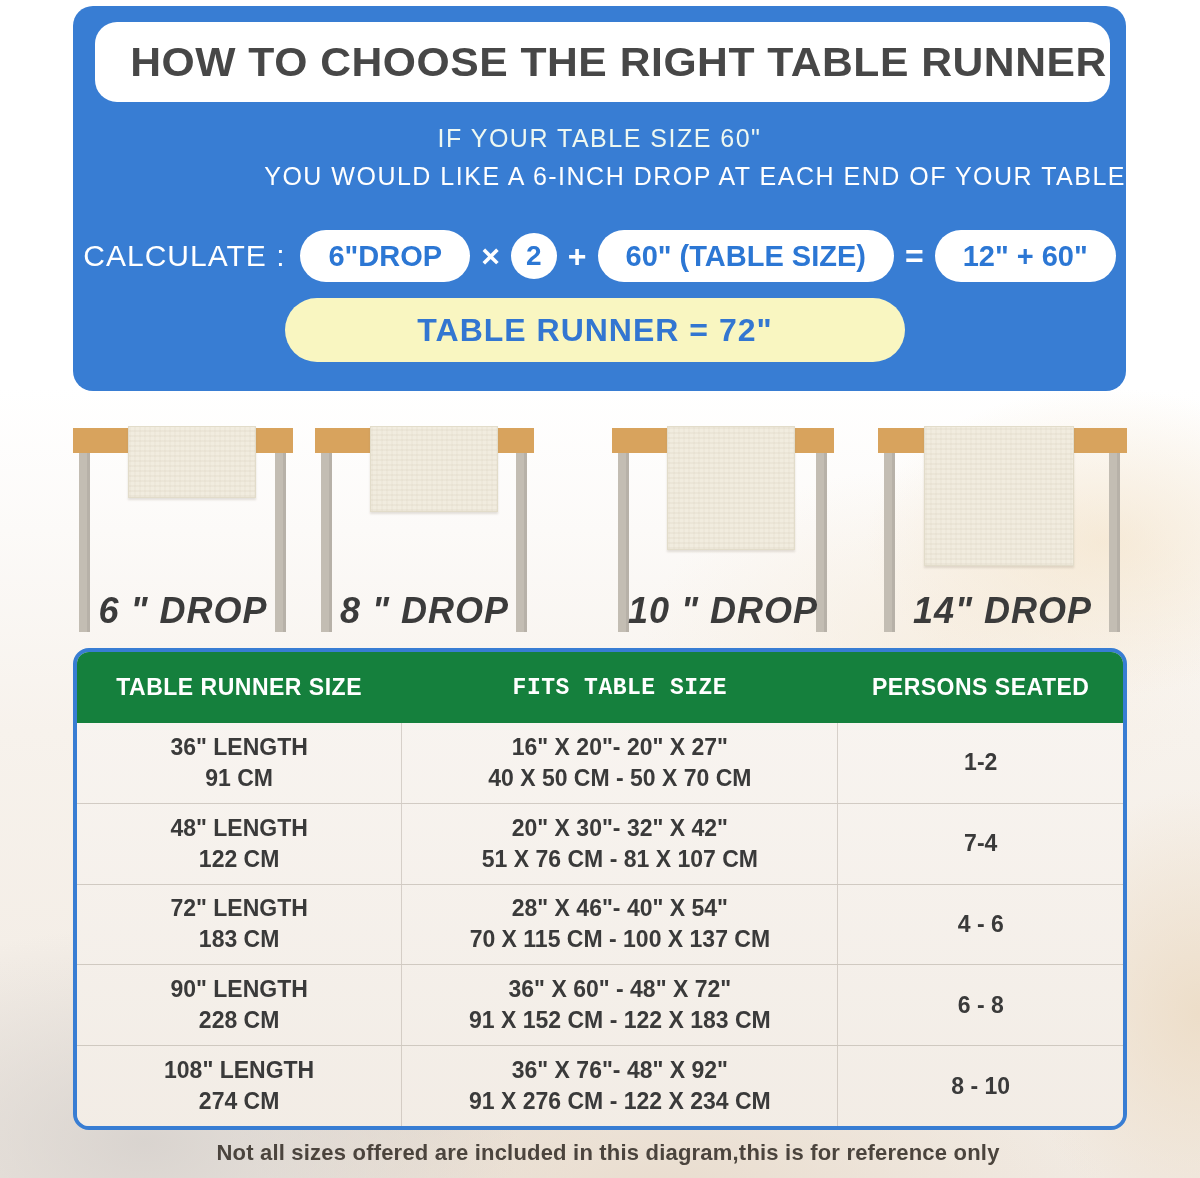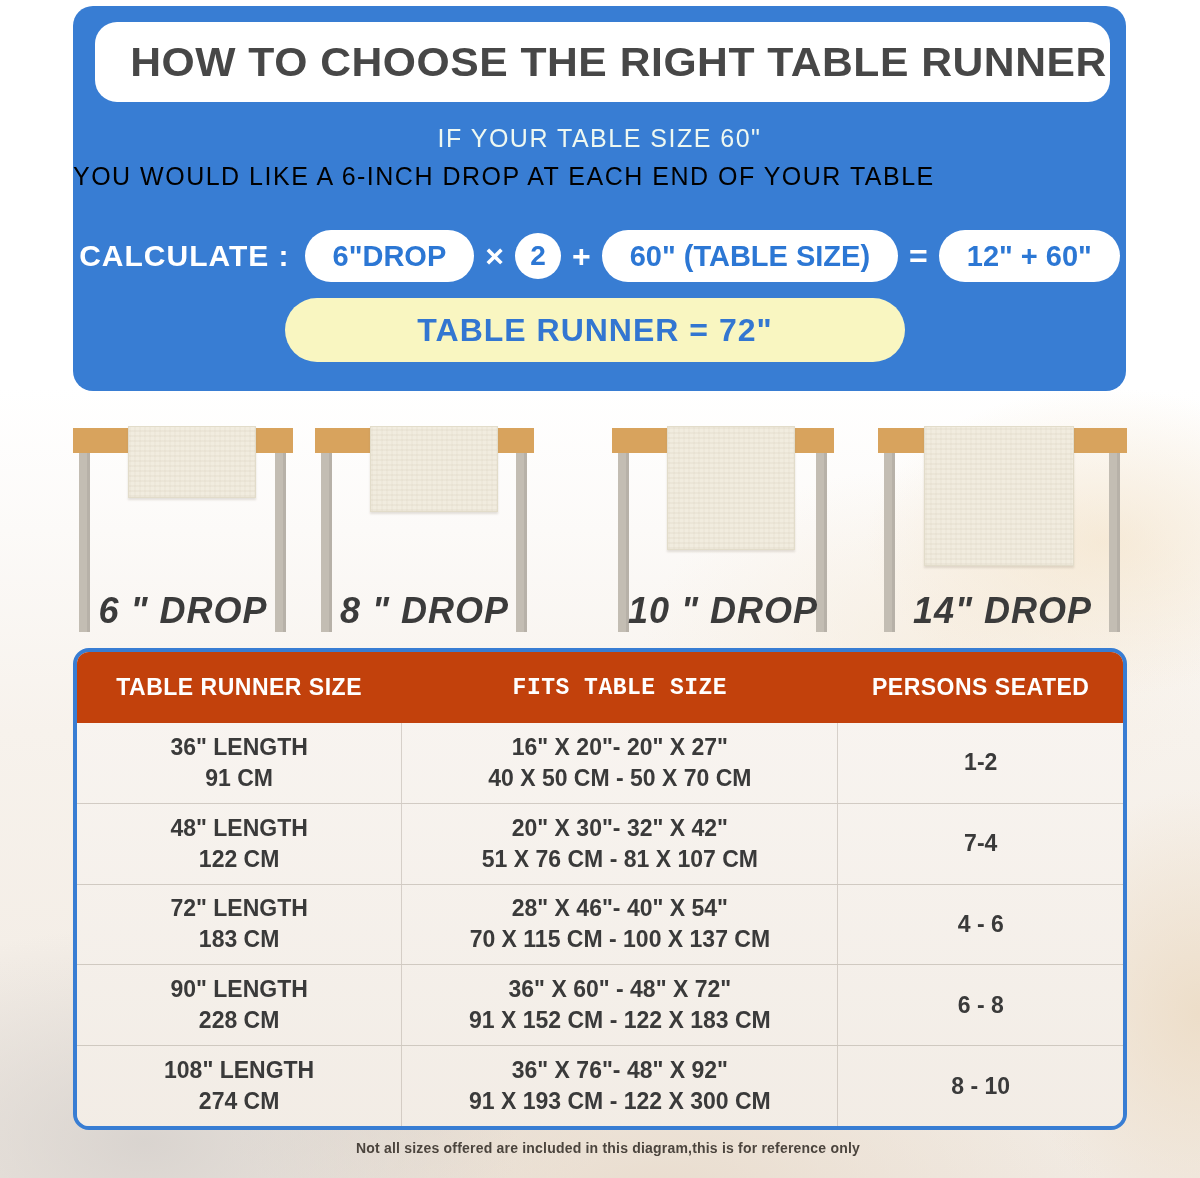--- a/index.html
+++ b/index.html
@@ -22,25 +22,25 @@
 
   
   .hero { position:absolute; left:73px; top:6px; width:1053px; height:385px;
           background:#387dd3; border-radius:20px; }
   .title-banner { position:absolute; left:22px; right:16px; top:16px; height:80px;
           background:#ffffff; border-radius:22px; display:flex; align-items:center; justify-content:center;padding-left:32px; }
   .title-banner h1 { font-size:41px; font-weight:bold; color:#474747; letter-spacing:.5px;
           transform:scaleX(1.04); white-space:nowrap; }
   .sub1 { position:absolute; top:118px; left:0; right:0; text-align:center;
           color:#eef8f1; font-size:25px; letter-spacing:1.5px; }
-  .sub2 { position:absolute; top:156px; left:0; right:0; text-align:left;
-          color:#000000; font-size:25px; letter-spacing:1.5px; }
+  .sub2 { position:absolute; top:156px; left:0; right:0; text-align:right;
+          color:#ffffff; font-size:25px; letter-spacing:1.5px; }
   .calc-row { position:absolute; top:222px; left:0; right:0; height:56px;
           display:flex; align-items:center; justify-content:center; gap:11px; }
-  .calc-label { color:#ffffff; font-size:30px; font-weight:bold; letter-spacing:1px; margin-right:4px; }
+  .calc-label { color:#ffffff; font-size:30px; font-weight:normal; letter-spacing:1px; margin-right:4px; }
   .pill { background:#ffffff; color:#2c77d4; font-size:29px; font-weight:bold;
           height:52px; border-radius:26px; display:flex; align-items:center; justify-content:center;
           padding:0 28px; white-space:nowrap; }
   .op { color:#ffffff; font-size:32px; font-weight:bold; }
   .circle { background:#ffffff; color:#2c77d4; width:46px; height:46px; border-radius:50%;
           display:flex; align-items:center; justify-content:center; font-size:28px; font-weight:bold; padding:0; }
   .result-pill { position:absolute; top:292px; left:212px; width:620px; height:64px;
           background:#f9f6c1; border-radius:32px; display:flex; align-items:center; justify-content:center;
           color:#3376d1; font-size:32px; font-weight:bold; letter-spacing:1px; }
 
@@ -64,39 +64,39 @@
   .fig2 .runner { height:86px; }
   .fig3 .runner { height:124px; }
   .fig4 .runner { left:46px; width:150px; height:140px; }
   .drop-label { position:absolute; left:0; right:0; top:162px; text-align:center;
          font-size:36px; font-weight:bold; font-style:italic; color:#3b3b3b; letter-spacing:1px; z-index:4; }
 
   
   .panel { position:absolute; left:73px; top:648px; width:1054px; height:482px;
          border:4px solid #387dd3; border-radius:16px; overflow:hidden;
          display:flex; flex-direction:column; background:#f5f0ea; }
-  .panel-header { height:71px; background:#c2410c; display:flex; flex:0 0 auto; }
+  .panel-header { height:71px; background:#15803d; display:flex; flex:0 0 auto; }
   .panel-header .cell { display:flex; align-items:center; justify-content:center;
          color:#ffffff; font-size:23px; font-weight:bold; letter-spacing:.5px; }
   .panel-body { flex:1; display:flex; flex-direction:column;
          background:linear-gradient(180deg, rgba(248,244,240,.95), rgba(242,236,229,.9)); }
   .trow { flex:1; display:flex; border-bottom:1px solid rgba(165,155,145,.45); }
   .trow:last-child { border-bottom:none; }
   .c1 { width:31%; }
   .c2 { width:41.8%; border-left:1px solid rgba(165,155,145,.4); border-right:1px solid rgba(165,155,145,.4); }
   .c3 { width:27.2%; }
   .trow .cell, .panel-header .c1, .panel-header .c2, .panel-header .c3 { }
   .trow > div { display:flex; flex-direction:column; align-items:center; justify-content:center; }
   .panel-header > div { display:flex; align-items:center; justify-content:center; }
   .panel-header .c2 { border-color:transparent;font-family:Liberation Mono, monospace; }
   .line { font-size:23px; font-weight:bold; color:#3a3a3a; line-height:1.35; text-align:center; }
   .persons { font-size:23px; font-weight:bold; color:#3a3a3a; }
 
   .footer-note { position:absolute; left:0; right:0; top:1140px; text-align:center;
-         font-size:14px; font-weight:bold; color:#4b443d; letter-spacing:.2px;padding-left:16px; }
+         font-size:22px; font-weight:bold; color:#4b443d; letter-spacing:.2px;padding-left:16px; }
 </style>
 </head>
 <body>
 
 <div class="page">
   <div class="bg"></div>
 
   <div class="hero">
     <div class="title-banner">
       <h1>HOW TO CHOOSE THE RIGHT TABLE RUNNER</h1>
@@ -213,21 +213,21 @@
         </div>
       </div>
 
       <div class="trow">
         <div class="c1">
           <span class="line">108" LENGTH</span>
           <span class="line">274 CM</span>
         </div>
         <div class="c2">
           <span class="line">36" X 76"- 48" X 92"</span>
-          <span class="line">91 X 193 CM - 122 X 300 CM</span>
+          <span class="line">91 X 276 CM - 122 X 234 CM</span>
         </div>
         <div class="c3">
           <span class="persons">8 - 10</span>
         </div>
       </div>
 
     </div>
   </div>
 
   <div class="footer-note">Not all sizes offered are included in this diagram,this is for reference only</div>

